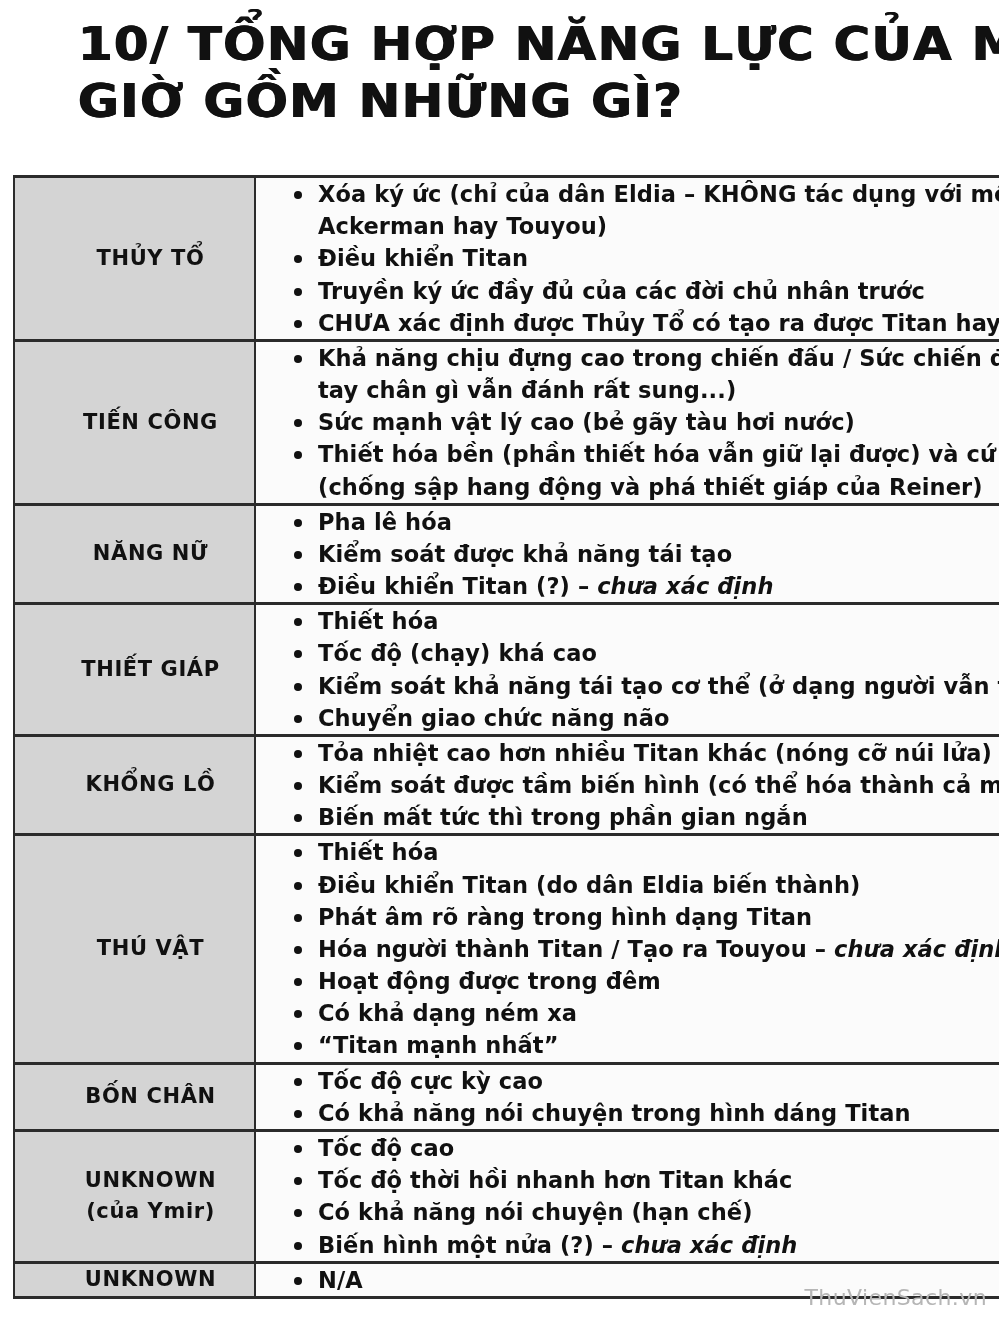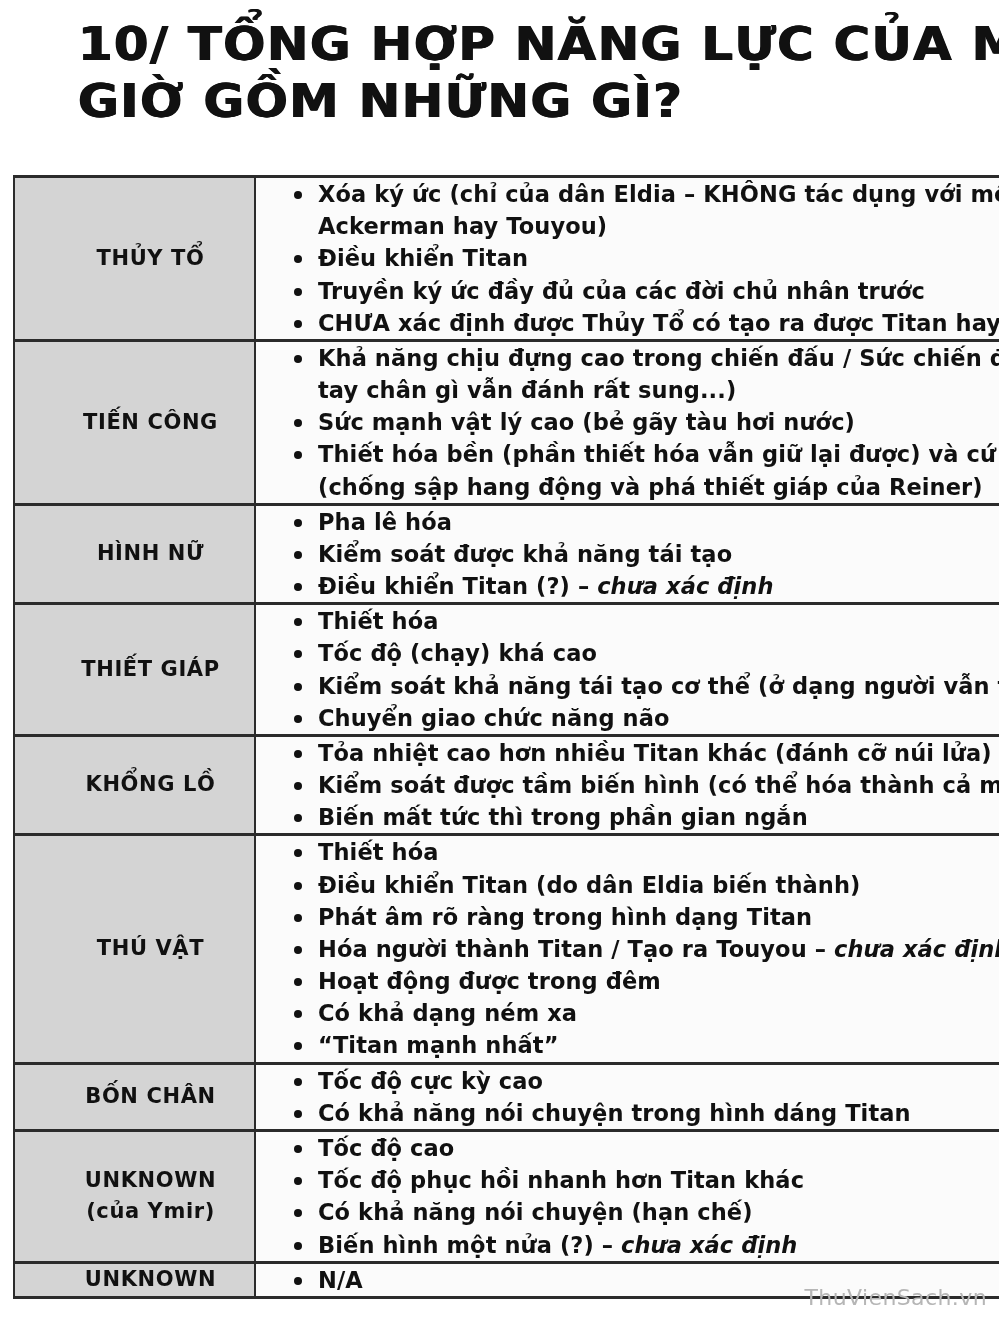--- a/index.html
+++ b/index.html
@@ -164,21 +164,21 @@
         <td class="items-cell">
           <ul class="item-list">
             <li><span class="bullet-dot"></span><span class="first-line">Khả năng chịu đựng cao trong chiến đấu / Sức chiến đấ</span><span class="cont-line">tay chân gì vẫn đánh rất sung...)</span></li>
             <li><span class="bullet-dot"></span><span class="first-line">Sức mạnh vật lý cao (bẻ gãy tàu hơi nước)</span></li>
             <li><span class="bullet-dot"></span><span class="first-line">Thiết hóa bền (phần thiết hóa vẫn giữ lại được) và cứ</span><span class="cont-line">(chống sập hang động và phá thiết giáp của Reiner)</span></li>
           </ul>
         </td>
       </tr>
       <tr>
         <td class="name-cell">
-          <span class="name-main">HÌNH NỮ</span>
+          <span class="name-main">NĂNG NỮ</span>
         </td>
         <td class="items-cell">
           <ul class="item-list">
             <li><span class="bullet-dot"></span><span class="first-line">Pha lê hóa</span></li>
             <li><span class="bullet-dot"></span><span class="first-line">Kiểm soát được khả năng tái tạo</span></li>
             <li><span class="bullet-dot"></span><span class="first-line">Điều khiển Titan (?) – </span><span class="ital">chưa xác định</span></li>
           </ul>
         </td>
       </tr>
       <tr>
@@ -193,21 +193,21 @@
             <li><span class="bullet-dot"></span><span class="first-line">Chuyển giao chức năng não</span></li>
           </ul>
         </td>
       </tr>
       <tr>
         <td class="name-cell">
           <span class="name-main">KHỔNG LỒ</span>
         </td>
         <td class="items-cell">
           <ul class="item-list">
-            <li><span class="bullet-dot"></span><span class="first-line">Tỏa nhiệt cao hơn nhiều Titan khác (đánh cỡ núi lửa)</span></li>
+            <li><span class="bullet-dot"></span><span class="first-line">Tỏa nhiệt cao hơn nhiều Titan khác (nóng cỡ núi lửa)</span></li>
             <li><span class="bullet-dot"></span><span class="first-line">Kiểm soát được tầm biến hình (có thể hóa thành cả mộ</span></li>
             <li><span class="bullet-dot"></span><span class="first-line">Biến mất tức thì trong phần gian ngắn</span></li>
           </ul>
         </td>
       </tr>
       <tr>
         <td class="name-cell">
           <span class="name-main">THÚ VẬT</span>
         </td>
         <td class="items-cell">
@@ -234,21 +234,21 @@
         </td>
       </tr>
       <tr>
         <td class="name-cell">
           <span class="name-main">UNKNOWN</span>
           <span class="name-sub">(của Ymir)</span>
         </td>
         <td class="items-cell">
           <ul class="item-list">
             <li><span class="bullet-dot"></span><span class="first-line">Tốc độ cao</span></li>
-            <li><span class="bullet-dot"></span><span class="first-line">Tốc độ phục hồi nhanh hơn Titan khác</span></li>
+            <li><span class="bullet-dot"></span><span class="first-line">Tốc độ thời hồi nhanh hơn Titan khác</span></li>
             <li><span class="bullet-dot"></span><span class="first-line">Có khả năng nói chuyện (hạn chế)</span></li>
             <li><span class="bullet-dot"></span><span class="first-line">Biến hình một nửa (?) – </span><span class="ital">chưa xác định</span></li>
           </ul>
         </td>
       </tr>
       <tr>
         <td class="name-cell">
           <span class="name-main">UNKNOWN</span>
         </td>
         <td class="items-cell">

